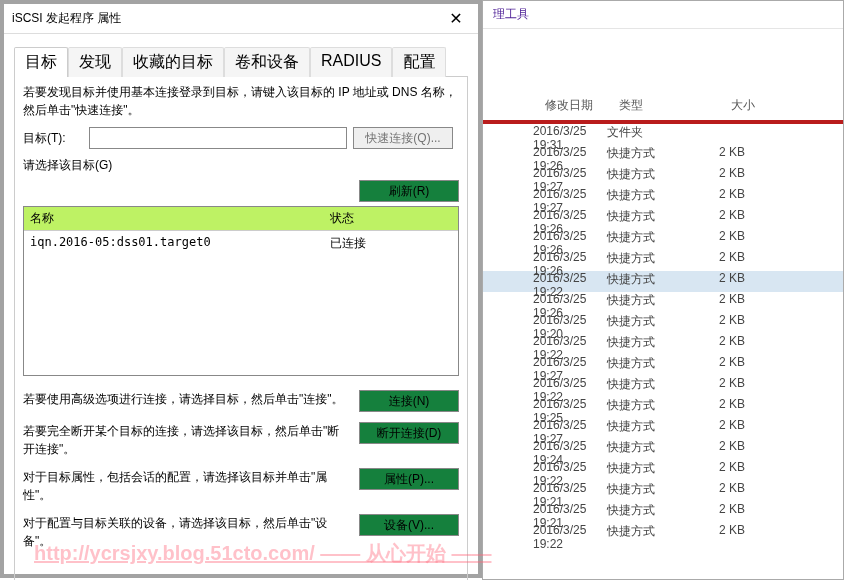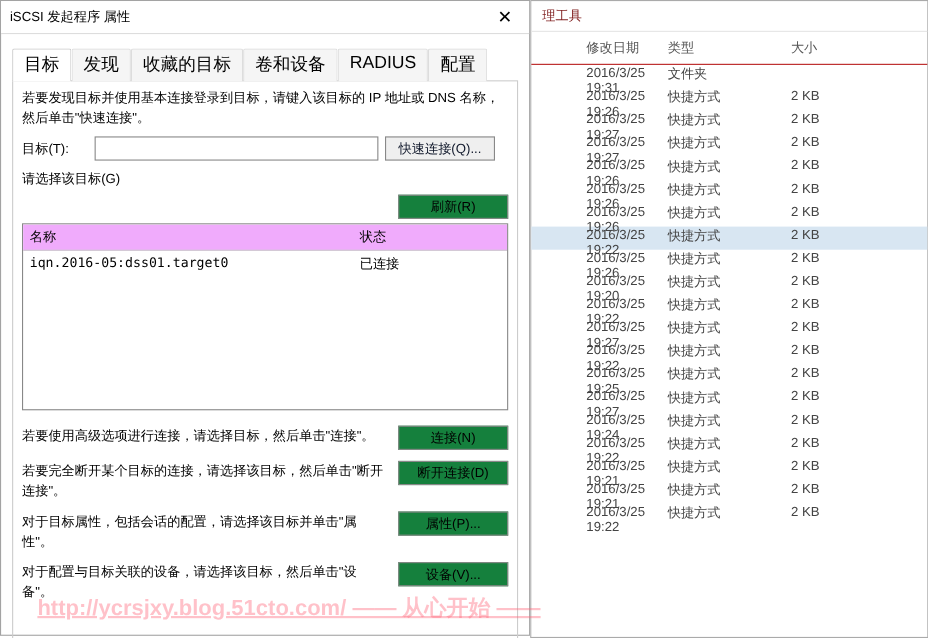--- a/index.html
+++ b/index.html
@@ -1,50 +1,50 @@
 <!DOCTYPE html>
 <html><head>
 <meta charset="utf-8">
 <style>
 * { box-sizing: border-box; margin: 0; padding: 0; }
 body { font-family: "Microsoft YaHei", "SimSun", sans-serif; font-size: 12px; background: #fff; width: 844px; height: 580px; overflow: hidden; position: relative; }
-.dialog { position: absolute; left: 0; top: 0; width: 482px; height: 578px; border: 1px solid #a3a3a3; background: #fff; z-index: 10; }
+.dialog { position: absolute; left: 0; top: 0; width: 482px; height: 578px; border: 4px solid #a3a3a3; background: #fff; z-index: 10; }
 .titlebar { height: 30px; display: flex; align-items: center; padding: 0 8px; border-bottom: 1px solid #ddd; background: #fff; }
 .title { flex: 1; font-size: 12px; }
 .close-x { font-size: 16px; width: 28px; text-align: center; cursor: pointer; }
 .tabs { display: flex; padding: 12px 10px 0 10px; }
 .tab { padding: 4px 10px; border: 1px solid #ccc; border-bottom: none; background: #fff; cursor: pointer; font-size: 16px; border-radius: 2px 2px 0 0; position: relative; top: 1px; }
 .tab.active { background: #fff; z-index: 2; }
 .tab:not(.active) { background: #f5f5f5; border-top-color: #ddd; border-left-color: #ddd; border-right-color: #ddd; }
 .tab-panel { border: 1px solid #ccc; margin: 0 10px 10px 10px; padding: 6px 8px; height: calc(100% - 56px); }
 .fieldset-title { font-size: 12px; margin-bottom: 3px; }
 .help1 { font-size: 12px; line-height: 1.5; margin-bottom: 8px; }
 .row { display: flex; align-items: center; margin-bottom: 8px; gap: 6px; }
 .label { width: 60px; }
 .txt-input { width: 258px; height: 22px; border: 1px solid #888; padding: 0 4px; }
 .btn { height: 22px; border: 1px solid #888; background: #15803d; font-size: 12px; padding: 0 8px; cursor: pointer; }
-.btn.disabled { color: #0f172a; background: #efefef; }
+.btn.disabled { color: #737373; background: #efefef; }
 .discovered-label { margin-bottom: 6px; }
 .refresh-row { display: flex; justify-content: flex-end; margin-bottom: 4px; }
 .list { border: 1px solid #888; height: 170px; overflow: auto; }
-.list-header { display: flex; border-bottom: 1px solid #ccc; background: #f0abfc; }
+.list-header { display: flex; border-bottom: 1px solid #ccc; background: #bef264; }
 .list-header div { padding: 3px 6px; font-size: 12px; }
 .col-name { width: 300px; }
 .col-status { flex: 1; }
 .list-row { display: flex; padding: 2px 0; }
 .list-row div { padding: 2px 6px; font-size: 12px; font-family: "SimSun", monospace; }
 .action-section { margin-top: 14px; }
 .action-row { display: flex; align-items: flex-start; margin-bottom: 10px; }
 .action-text { flex: 1; font-size: 12px; line-height: 1.5; padding-right: 10px; }
 .action-btn { width: 100px; }
 .watermark { position: absolute; bottom: 14px; left: 34px; color: rgba(255,100,120,0.4); font-size: 20px; font-weight: bold; text-decoration: underline; pointer-events: none; z-index: 20; text-align: center; line-height: 1.3; }
 
 .bg-window { position: absolute; left: 482px; top: 0; right: 0; bottom: 0; border: 1px solid #aaa; background: #fff; }
-.bg-menu { padding: 4px 10px; color: #7f1d1d; border-bottom: 1px solid #e5e5e5; height: 28px; display: flex; align-items: center; }
-.file-header { display: flex; padding: 6px 0; border-bottom: 1px solid #b91c1c; }
+.bg-menu { padding: 4px 10px; color: #4c1d95; border-bottom: 1px solid #e5e5e5; height: 28px; display: flex; align-items: center; }
+.file-header { display: flex; padding: 6px 12px; border-bottom: 4px solid #b91c1c; margin-top: 62px; }
 .file-header div { color: #555; font-size: 12px; }
 .h-date { width: 120px; padding-left: 50px; }
 .h-type { width: 90px; padding-left: 4px; }
 .h-size { padding-left: 26px; }
 .file-list { }
 .file-row { display: flex; height: 21px; align-items: flex-start; font-size: 12px; color: #444; }
 .file-row.sel { background: #d8e6f2; }
 .f-date { width: 120px; padding-left: 50px; }
 .f-type { width: 90px; padding-left: 4px; }
 .f-size { padding-left: 26px; text-align: right; width: 52px; }

